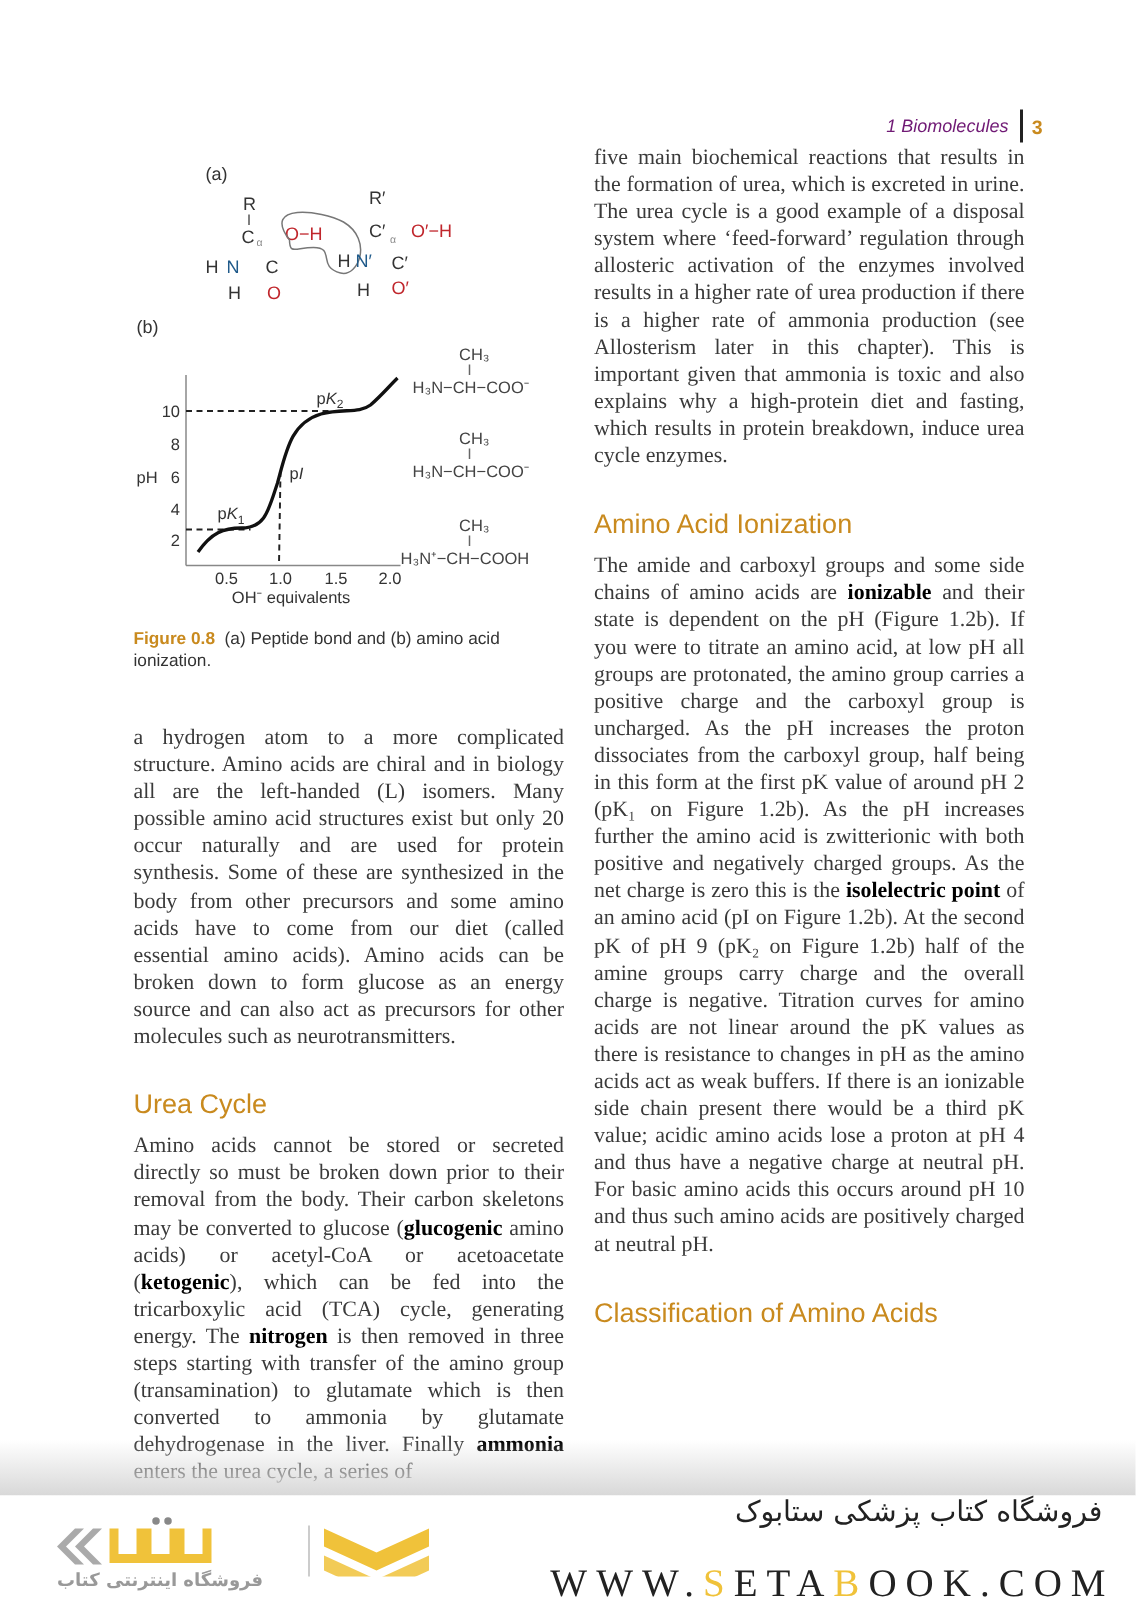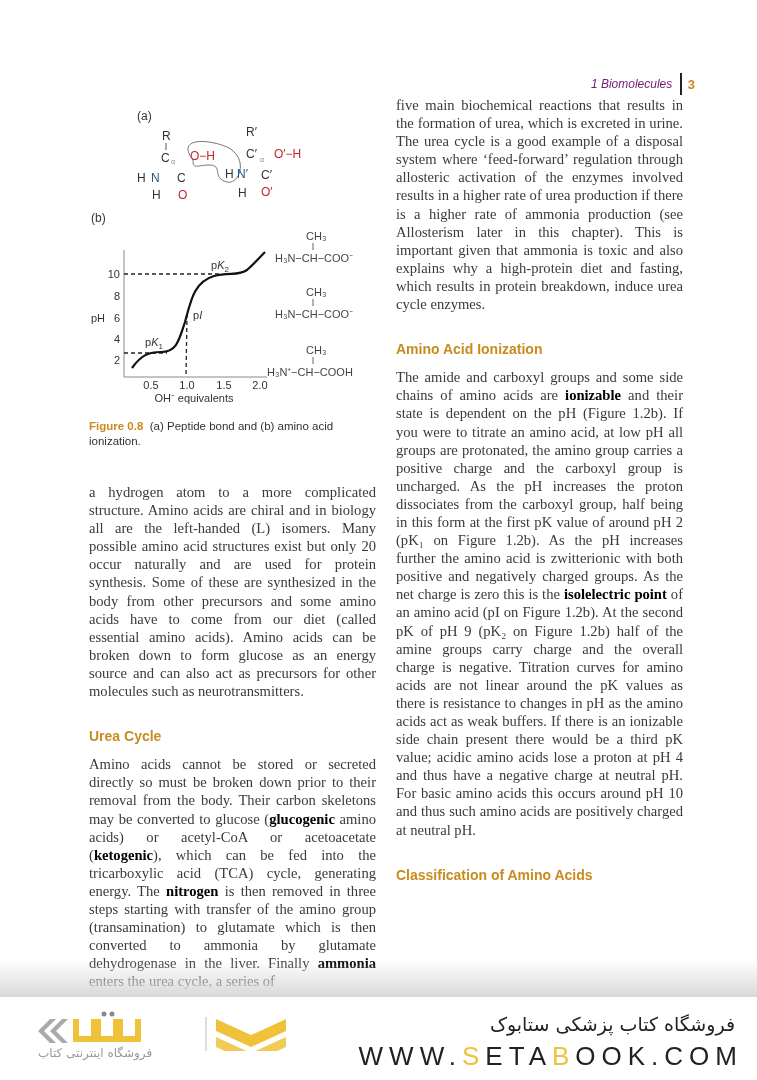--- a/index.html
+++ b/index.html
@@ -5,33 +5,33 @@
   html, body { margin:0; padding:0; background:#ffffff; }
   body { width:757px; height:1080px; position:relative; overflow:hidden; font-family:"Liberation Serif", serif; color:#3a3a3a; }
   .running-head { position:absolute; top:73px; right:62px; display:flex; align-items:center; font-family:"Liberation Sans", sans-serif; }
   .running-head .chap { font-style:italic; font-size:12px; color:#701a75; margin-right:8px; }
   .running-head .bar { width:1.5px; height:22px; background:#222; margin-right:6px; }
   .running-head .pnum { font-size:13px; color:#c98a1e; font-weight:bold; }
   .col { position:absolute; width:287px; font-size:14.6px; line-height:18.1px; text-align:justify; hyphens:manual; }
   .col p { margin:0; }
   .col-left-text { left:89px; top:483px; }
   .col-right { left:396px; top:96px; }
-  .heading { font-family:"Liberation Sans", sans-serif; color:#c98a1e; font-size:14px; font-weight:bold; margin:0; }
+  .heading { font-family:"Liberation Sans", sans-serif; color:#c98a1e; font-size:18px; font-weight:normal; margin:0; }
   b { color:#000000; }
   .caption { position:absolute; left:89px; top:419px; width:280px; font-family:"Liberation Sans", sans-serif; font-size:11.5px; line-height:15px; color:#333; }
   .caption .fig-label { color:#c98a1e; font-weight:bold; }
   .figure { position:absolute; left:89px; top:100px; width:290px; height:310px; }
   .figure svg text { font-family:"Liberation Sans", sans-serif; }
   .fade { position:absolute; left:0; top:960px; width:757px; height:37px; background:linear-gradient(#ffffff00, #d8d8d8); }
   .footer { position:absolute; left:0; top:997px; width:757px; height:83px; background:#fff; }
-  .footer .fa-title { position:absolute; right:22px; top:16px; font-family:"DejaVu Sans", sans-serif; font-size:19px; color:#222; direction:rtl; }
-  .footer .url { position:absolute; right:14px; top:44px; font-family:Liberation Sans, sans-serif; font-size:26px; letter-spacing:6px; color:#222; }
+  .footer .fa-title { position:absolute; right:22px; top:0; font-family:"DejaVu Sans", sans-serif; font-size:19px; color:#222; direction:rtl; }
+  .footer .url { position:absolute; right:14px; top:44px; font-family:Liberation Serif, serif; font-size:26px; letter-spacing:6px; color:#222; }
   .footer .url .hl { color:#f0c23a; }
   .footer .logo { position:absolute; left:36px; top:14px; width:260px; height:60px; }
-  .footer .logo .fa-sub { position:absolute; left:2px; top:35px; font-family:"DejaVu Sans", sans-serif; font-size:12px; color:#999; direction:rtl; }
+  .footer .logo .fa-sub { position:absolute; left:2px; top:35px; font-family:"DejaVu Sans", sans-serif; font-size:12px; color:#999; direction:rtl;font-weight:bold; }
 </style>
 </head>
 <body>
 
 <div class="running-head">
   <span class="chap">1  Biomolecules</span>
   <span class="bar"></span>
   <span class="pnum">3</span>
 </div>
 

